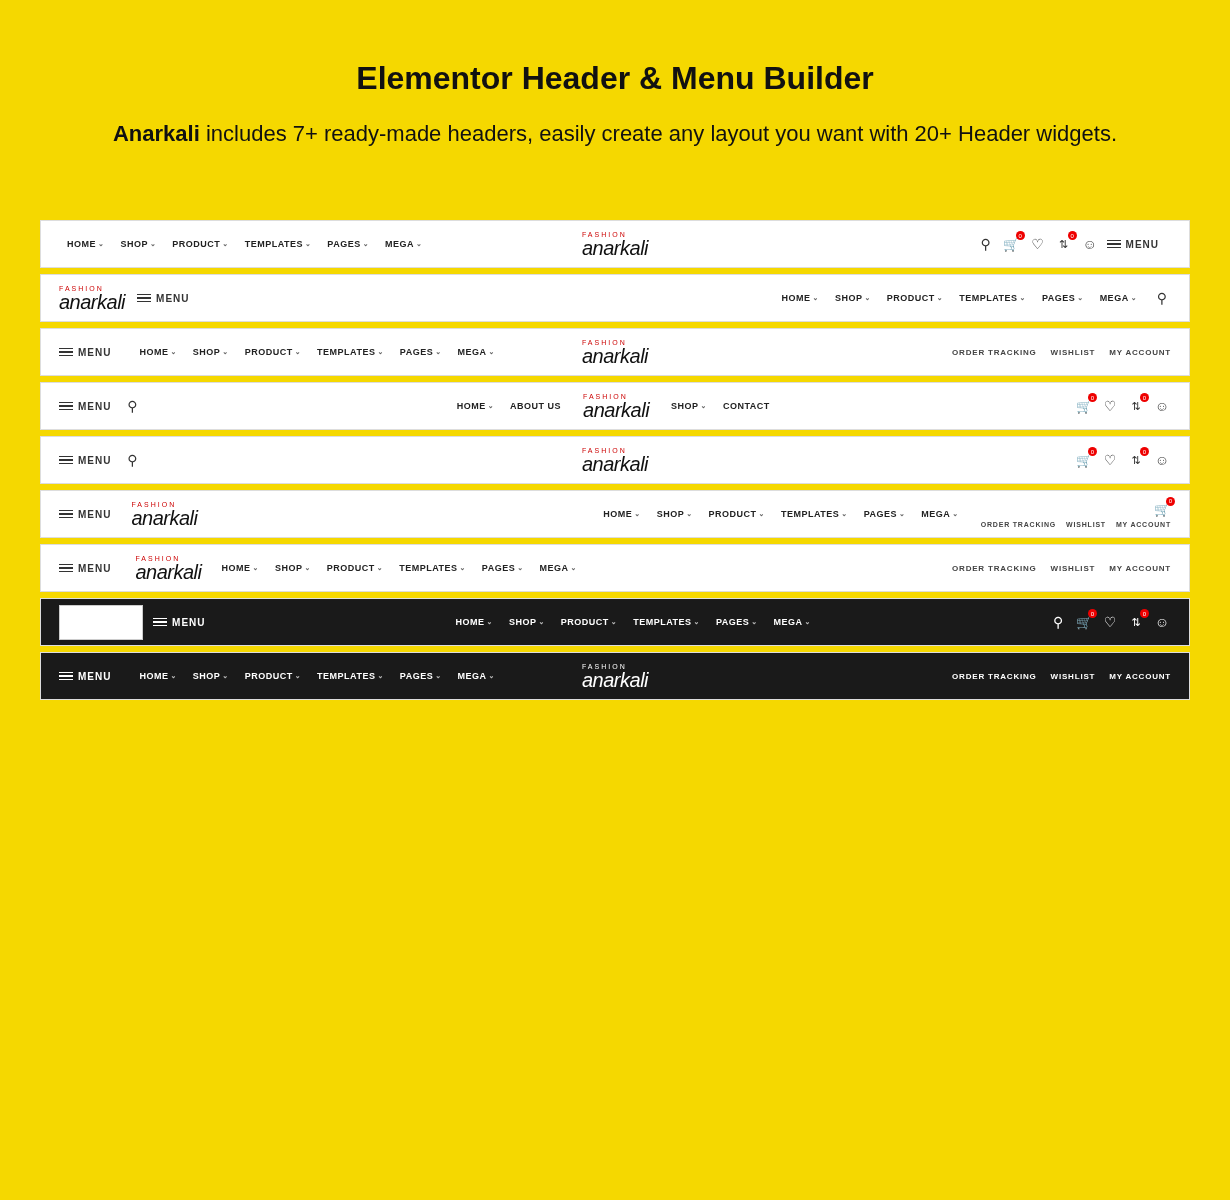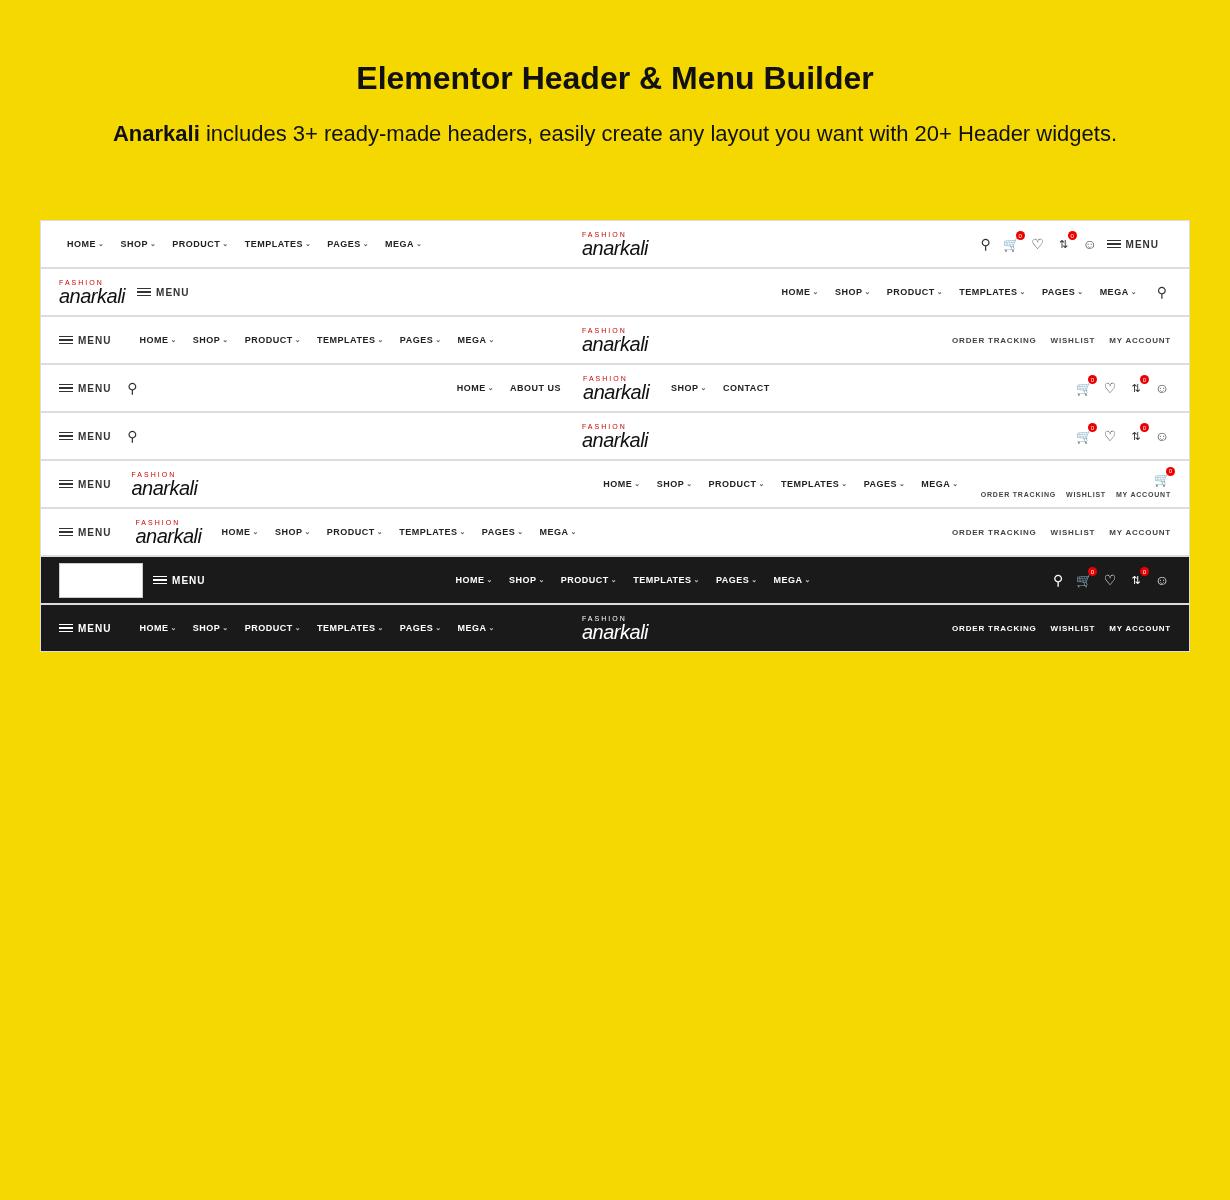--- a/index.html
+++ b/index.html
@@ -37,20 +37,21 @@
     }
 
     
     .header-bar {
       background: #fff;
       border: 1px solid #ddd;
       display: flex;
       align-items: center;
       padding: 0 18px;
       height: 48px;
+      margin-bottom: 6px;
       position: relative;
     }
     .header-bar.dark {
       background: #1a1a1a;
       color: #fff;
     }
     .header-bar.dark .nav-item,
     .header-bar.dark .menu-icon,
     .header-bar.dark .logo-text,
     .header-bar.dark .logo-sub {
@@ -185,21 +186,21 @@
       transform: translateX(-50%);
     }
   </style>
 </head>
 <body>
 
 <div class="hero">
   <h1>Elementor Header &amp; Menu Builder</h1>
   <p>
     <strong>Anarkali</strong>
-    <span> includes 3+ ready-made headers, easily create any layout you want with 20+ Header widgets.</span>
+    <span> includes 7+ ready-made headers, easily create any layout you want with 20+ Header widgets.</span>
   </p>
 </div>
 
 <div class="headers-container">
 
   <div class="header-bar">
     <div class="nav-group">
       <span class="nav-item">HOME <span class="chevron">⌄</span></span>
       <span class="nav-item">SHOP <span class="chevron">⌄</span></span>
       <span class="nav-item">PRODUCT <span class="chevron">⌄</span></span>

